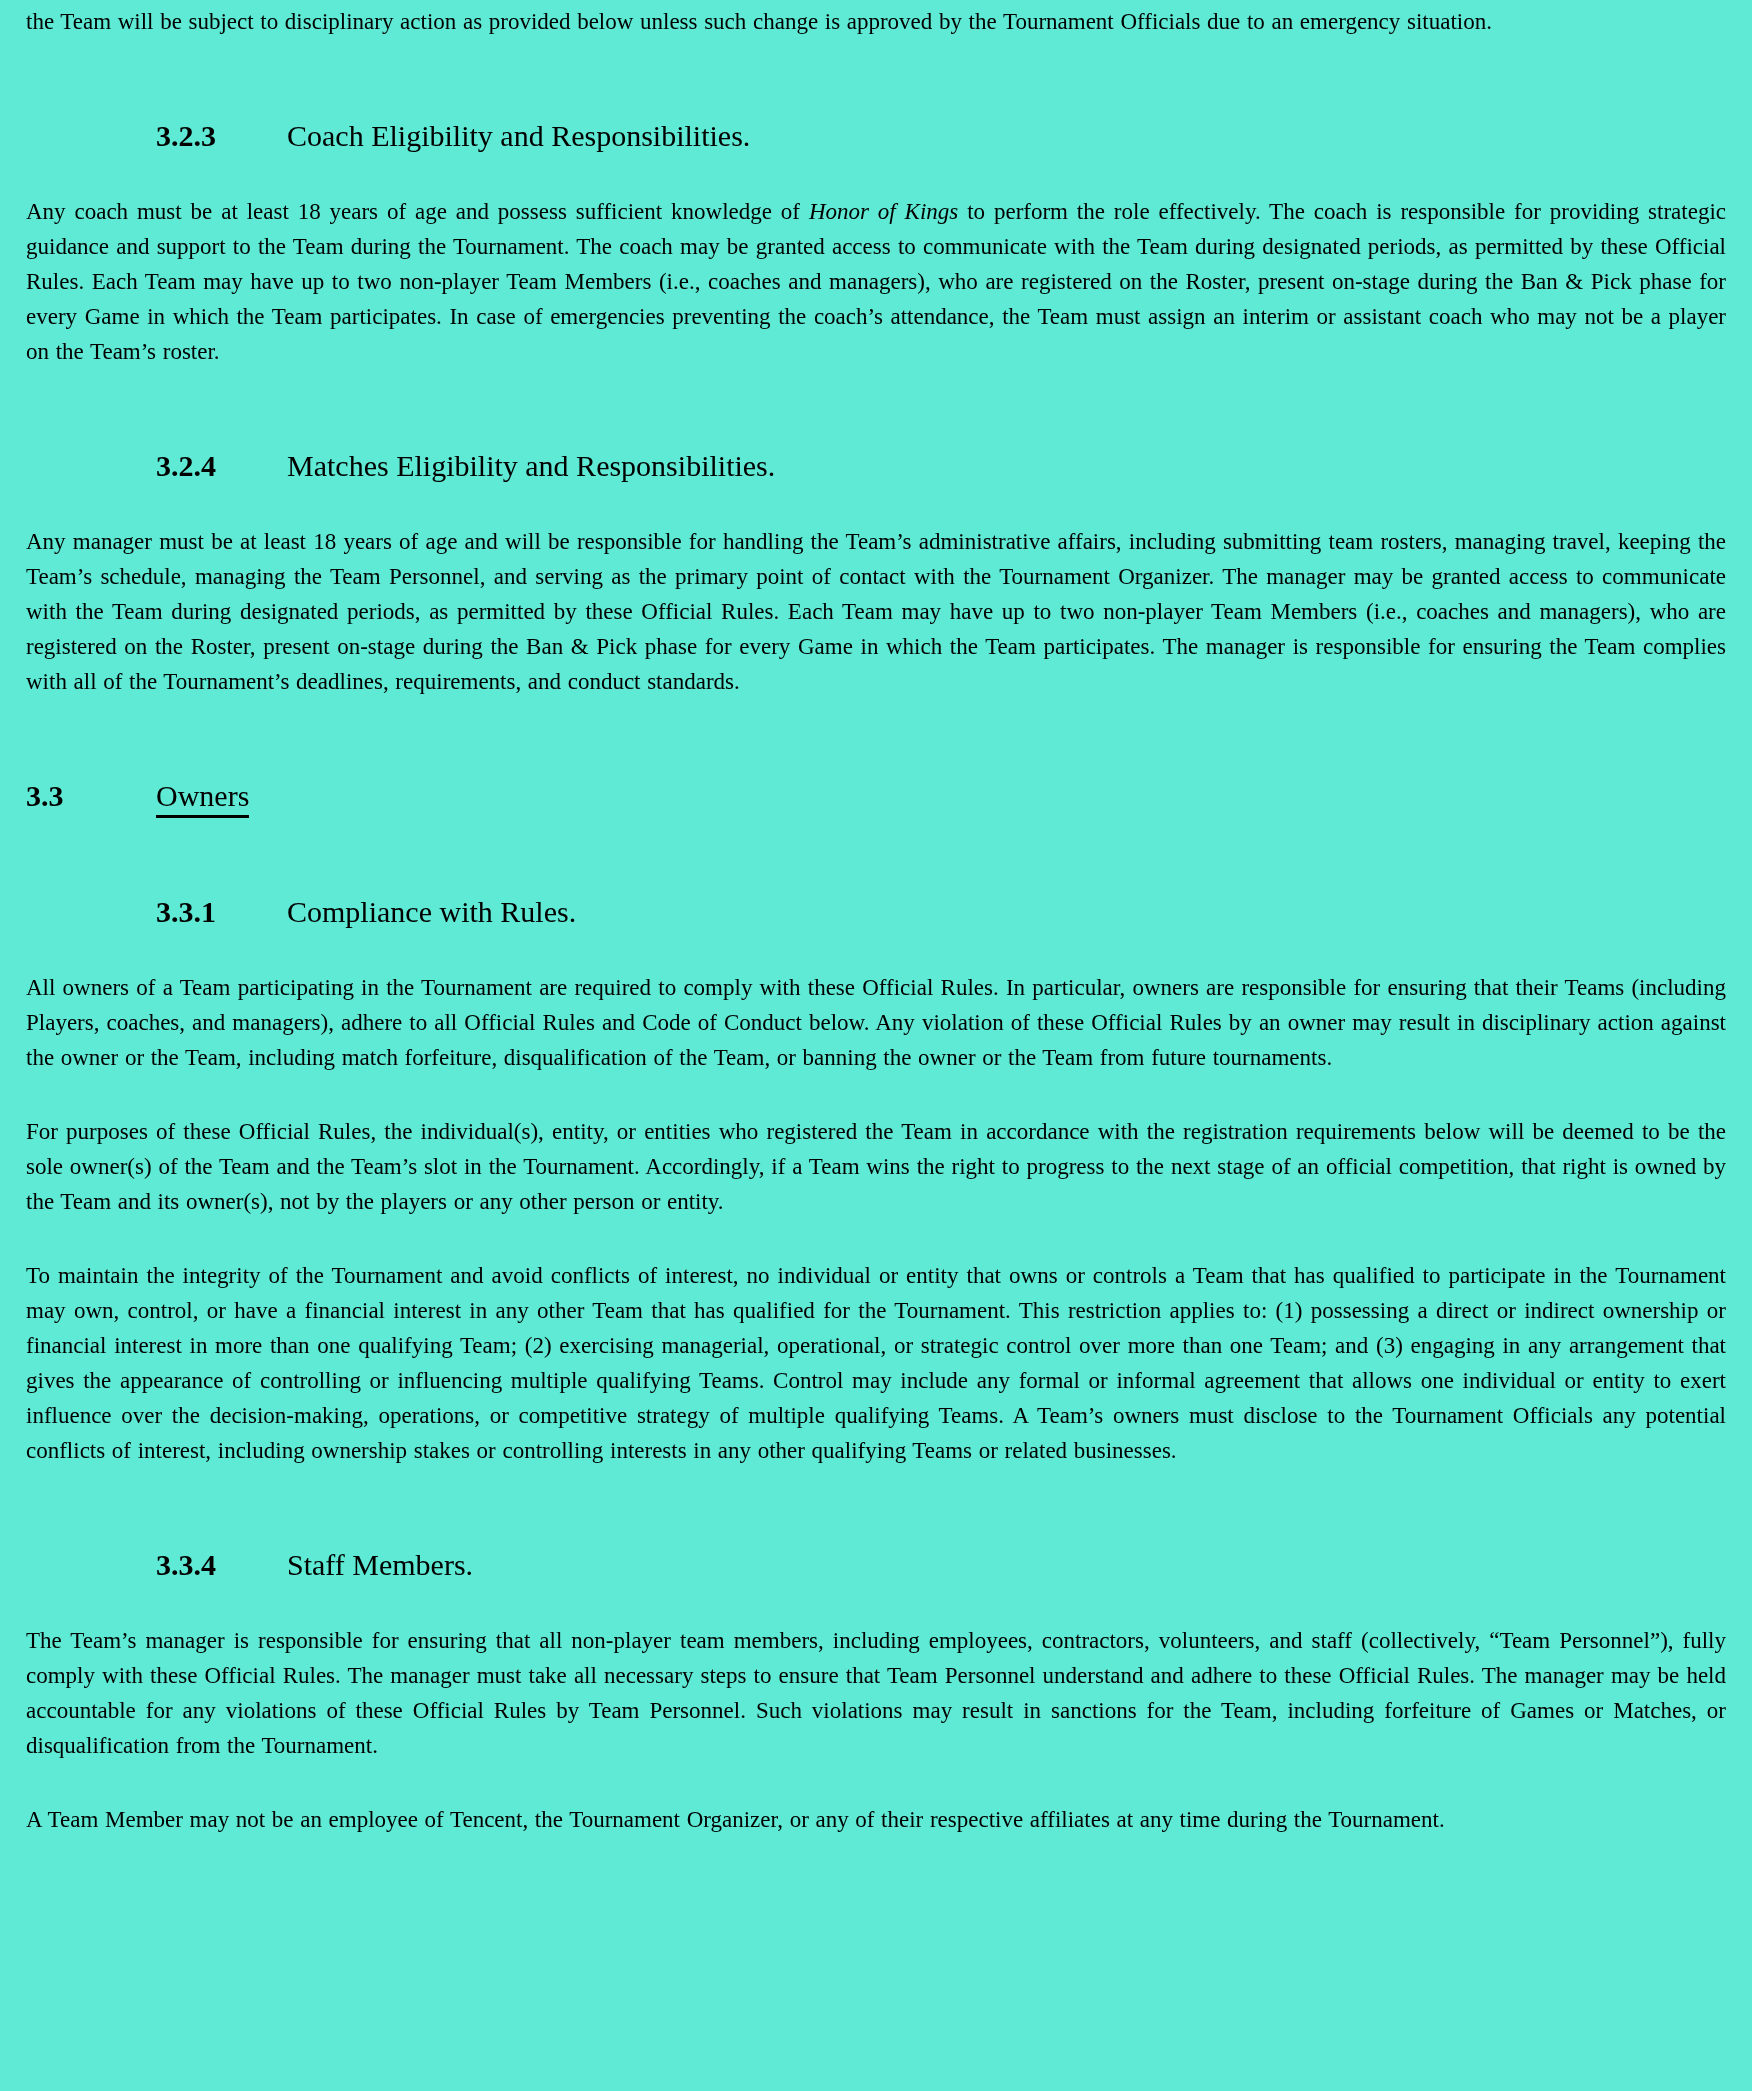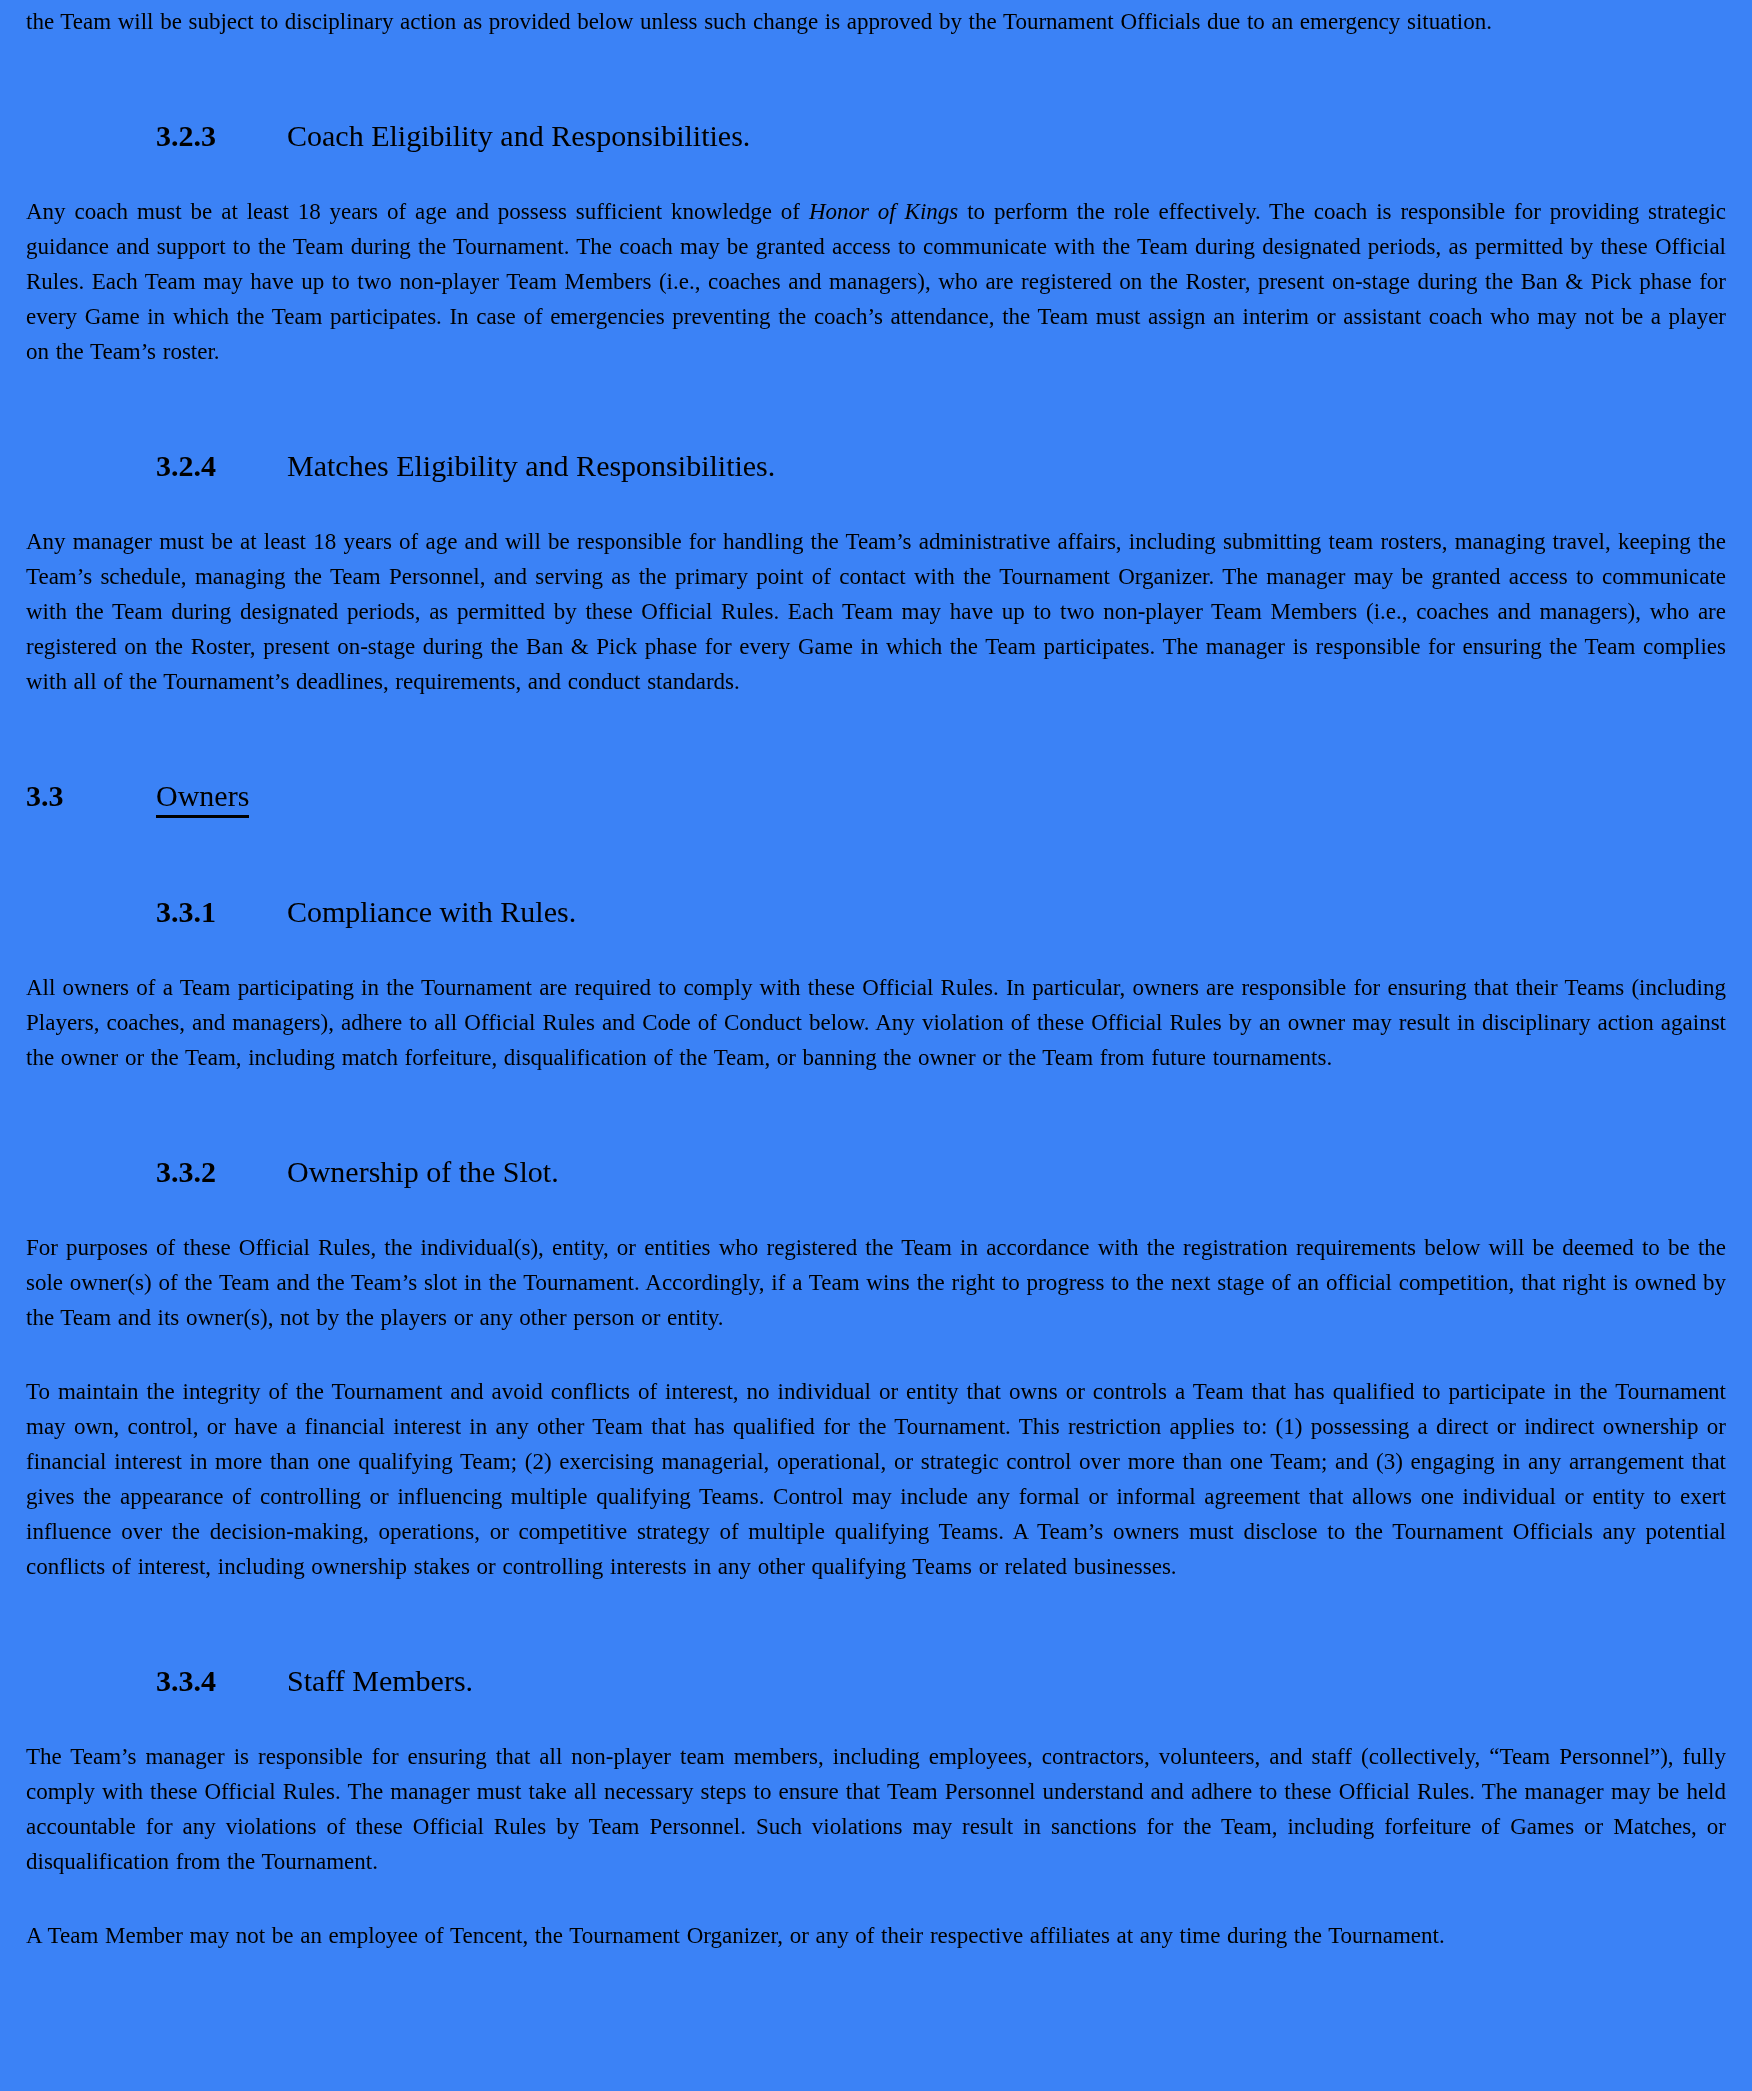--- a/index.html
+++ b/index.html
@@ -9,21 +9,21 @@
     background: #ffffff;
     color: #000000;
     overflow: hidden;
     font-family: "Liberation Serif", "DejaVu Serif", serif;
   }
   .page {
     box-sizing: border-box;
     width: 1752px;
     height: 2091px;
     padding: 4.3px 26px 0 26px;
-    background: #3b82f6;
+    background: #5eead4;
   }
   .para {
     font-size: 23px;
     line-height: 35px;
     text-align: justify;
     margin: 0 0 39px 0;
     word-spacing: 0.9px;
   }
   .heading {
     font-size: 30px;
@@ -65,23 +65,20 @@
   <div class="heading top">
     <span class="num">3.3</span><span class="title"><span class="run-bu">Owners</span></span>
   </div>
 
   <div class="heading sub">
     <span class="num">3.3.1</span><span class="title"><span class="run-b">Compliance with Rules</span><span>.</span></span>
   </div>
 
   <div class="para"><span>All owners of a Team participating in the Tournament are required to comply with these Official Rules.  In particular, owners are responsible for ensuring that their Teams (including Players, coaches, and managers), adhere to all Official Rules and Code of Conduct below. Any violation of these Official Rules by an owner may result in disciplinary action against the owner or the Team, including match forfeiture, disqualification of the Team, or banning the owner or the Team from future tournaments.</span></div>
 
-  <div class="heading sub">
-    <span class="num">3.3.2</span><span class="title"><span class="run-b">Ownership of the Slot</span><span>.</span></span>
-  </div>
 
   <div class="para"><span>For purposes of these Official Rules, the individual(s), entity, or entities who registered the Team in accordance with the registration requirements below will be deemed to be the sole owner(s) of the Team and the Team’s slot in the Tournament. Accordingly, if a Team wins the right to progress to the next stage of an official competition, that right is owned by the Team and its owner(s), not by the players or any other person or entity.</span></div>
 
 
   <div class="para"><span>To maintain the integrity of the Tournament and avoid conflicts of interest, no individual or entity that owns or controls a Team that has qualified to participate in the Tournament may own, control, or have a financial interest in any other Team that has qualified for the Tournament.  This restriction applies to: (1) possessing a direct or indirect ownership or financial interest in more than one qualifying Team; (2) exercising managerial, operational, or strategic control over more than one Team; and (3) engaging in any arrangement that gives the appearance of controlling or influencing multiple qualifying Teams. Control may include any formal or informal agreement that allows one individual or entity to exert influence over the decision-making, operations, or competitive strategy of multiple qualifying Teams.  A Team’s owners must disclose to the Tournament Officials any potential conflicts of interest, including ownership stakes or controlling interests in any other qualifying Teams or related businesses.</span></div>
 
   <div class="heading sub">
     <span class="num">3.3.4</span><span class="title"><span class="run-b">Staff Members.</span></span>
   </div>
 

